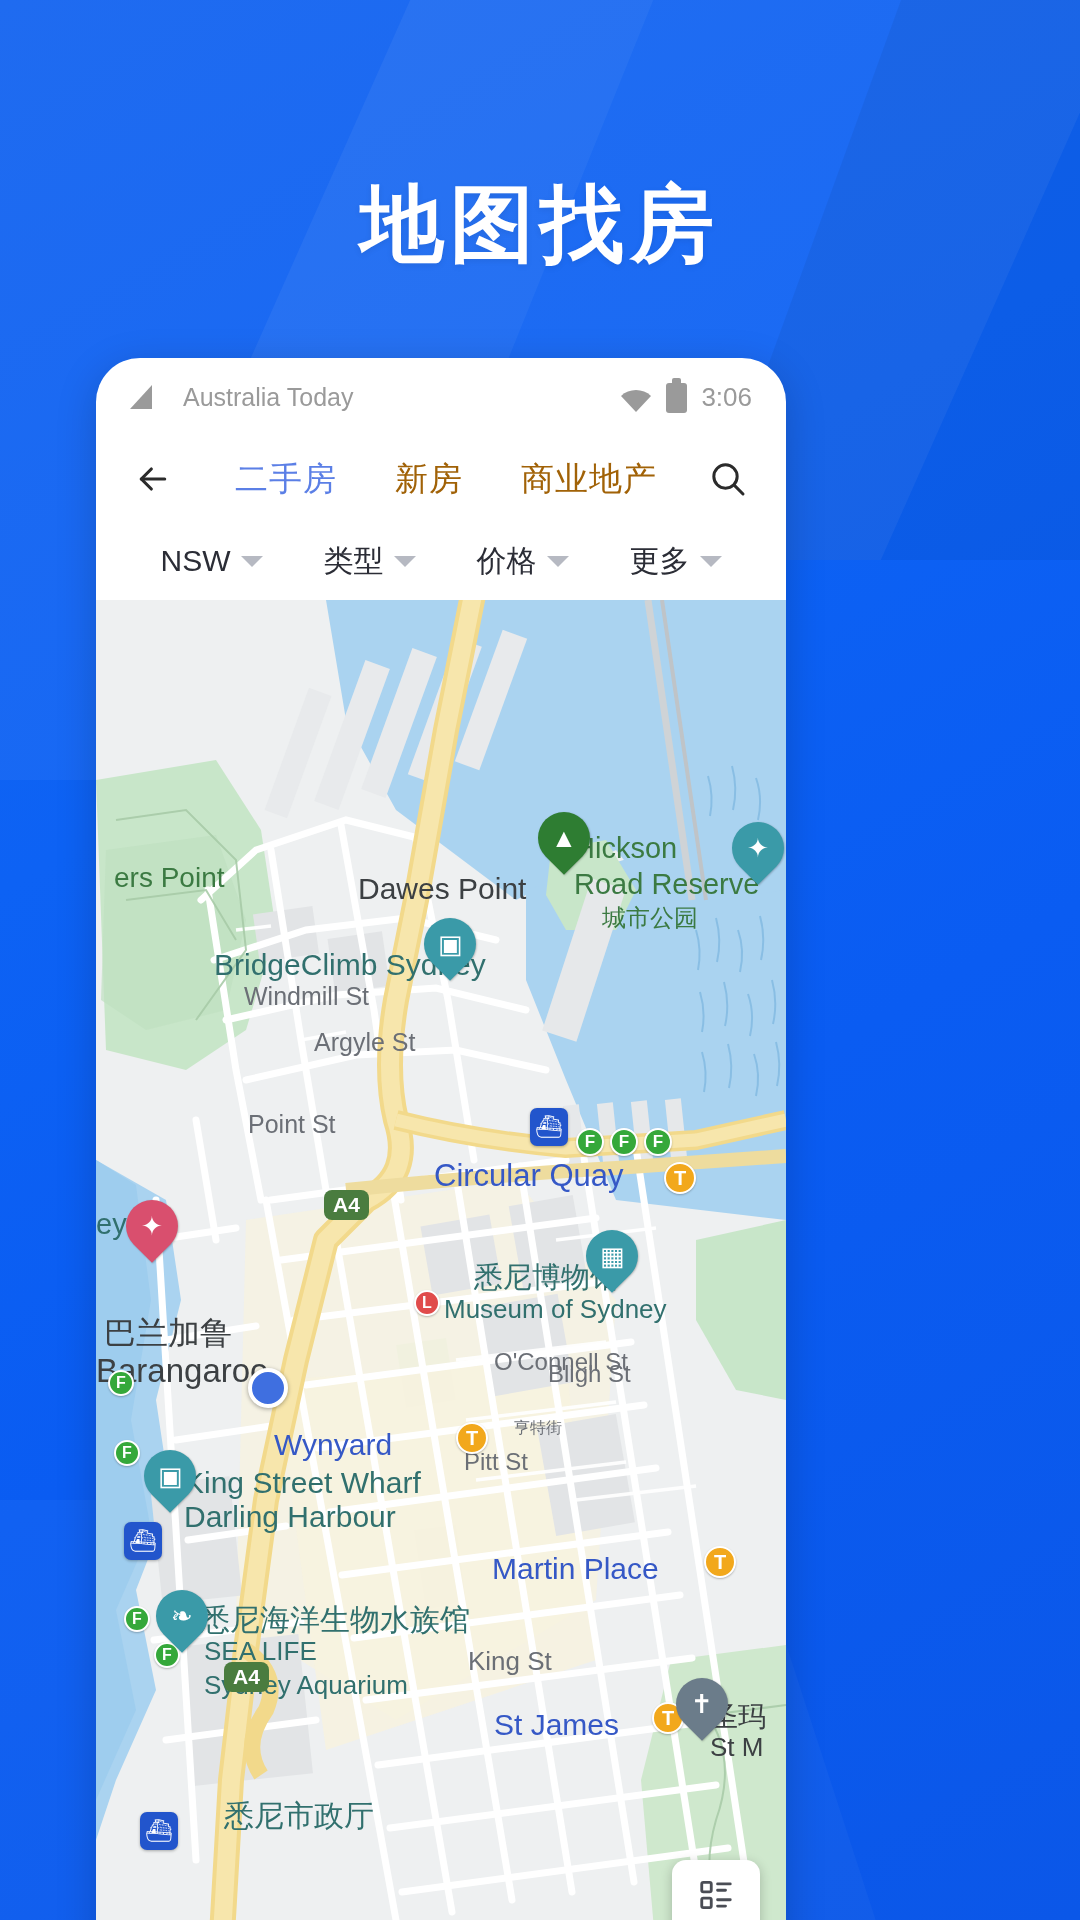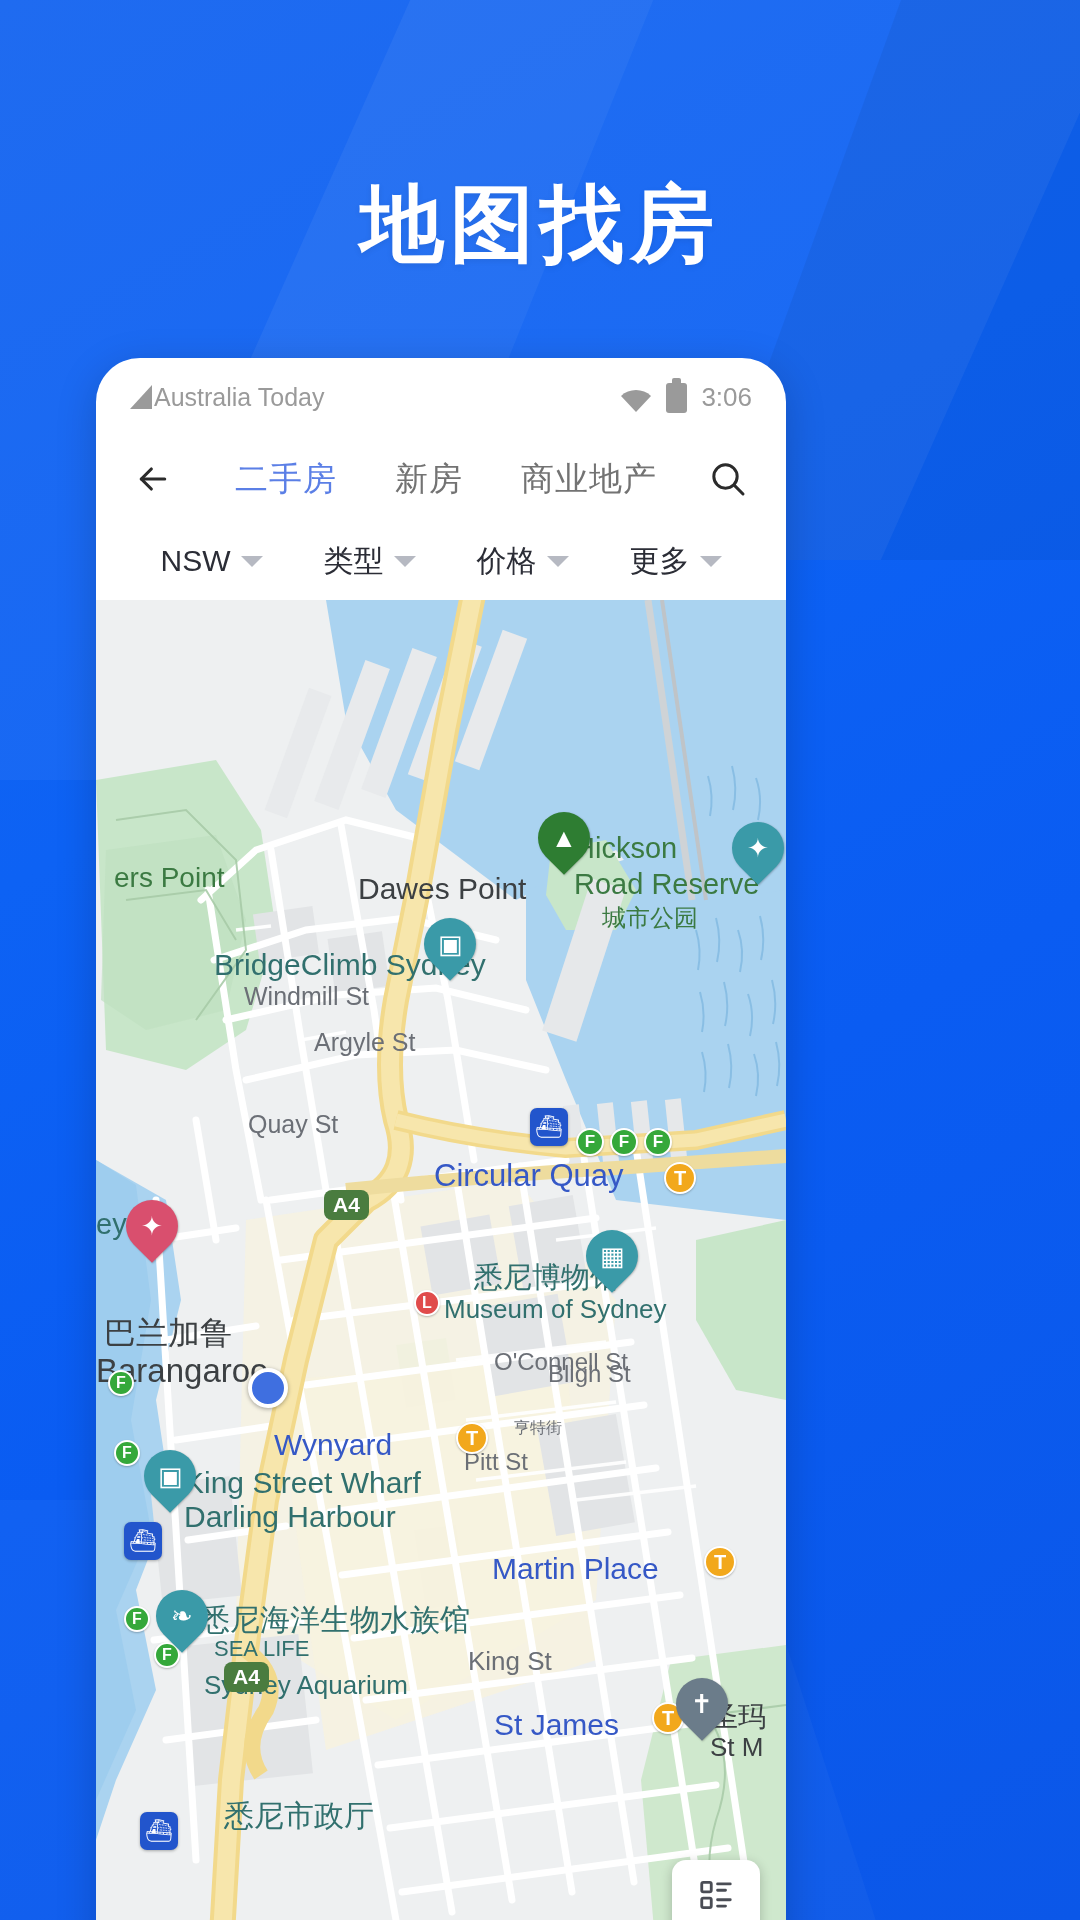--- a/index.html
+++ b/index.html
@@ -65,21 +65,21 @@
   }
 
   
   #statusbar {
     height:78px;
     display:flex; align-items:center;
     padding:0 34px;
     color:#9a9a9a;
     font-size:25px;
   }
-  #statusbar .left { display:flex; align-items:center; gap:2px; }
+  #statusbar .left { display:flex; align-items:center; gap:31px; }
   #statusbar .right { display:flex; align-items:flex-end; gap:14px; margin-left:auto; }
   .sig-tri {
     width:0;height:0;
     border-left:22px solid transparent;
     border-bottom:24px solid #9a9a9a;
   }
   .wifi-ico { display:block; }
   .batt-ico {
     width:21px;height:30px;
     background:#9a9a9a;
@@ -106,21 +106,21 @@
     cursor:pointer;
   }
   #tabs {
     flex:1 1 auto;
     display:flex; align-items:center;
     justify-content:space-around;
     padding:0 14px 0 26px;
   }
   .tab {
     font-size:33px;
-    color:#737373;
+    color:#a16207;
     letter-spacing:1px;
     cursor:pointer;
     white-space:nowrap;
   }
   .tab.active { color:#5b7fe6; }
   #search-btn {
     width:56px;height:56px;
     flex:0 0 auto;
     display:flex;align-items:center;justify-content:center;
     cursor:pointer;
@@ -436,37 +436,37 @@
 
     <div id="map-overlays">
         <div class="mlabel lbl-park" style="left: 18px; top: 262px; font-size: 28px;">ers Point</div>
         <div class="mlabel lbl-dark" style="left: 262px; top: 272px; font-size: 30px;">Dawes Point</div>
         <div class="mlabel lbl-park" style="left: 478px; top: 232px; font-size: 29px;">Hickson</div>
         <div class="mlabel lbl-park" style="left: 478px; top: 268px; font-size: 29px;">Road Reserve</div>
         <div class="mlabel lbl-park" style="left: 506px; top: 302px; font-size: 24px;">城市公园</div>
         <div class="mlabel lbl-poi" style="left: 118px; top: 348px; font-size: 30px;">BridgeClimb Sydney</div>
         <div class="mlabel lbl-street" style="left: 148px; top: 382px; font-size: 25px;">Windmill St</div>
         <div class="mlabel lbl-street" style="left: 218px; top: 428px; font-size: 25px;">Argyle St</div>
-        <div class="mlabel lbl-street" style="left: 152px; top: 510px; font-size: 25px;">Quay St</div>
+        <div class="mlabel lbl-street" style="left: 152px; top: 510px; font-size: 25px;">Point St</div>
         <div class="mlabel lbl-transit" style="left: 338px; top: 558px; font-size: 31px;">Circular Quay</div>
         <div class="mlabel lbl-poi" style="left: 0px; top: 608px; font-size: 29px;">ey</div>
         <div class="mlabel lbl-poi" style="left: 378px; top: 658px; font-size: 29px;">悉尼博物馆</div>
         <div class="mlabel lbl-poi" style="left: 348px; top: 694px; font-size: 26px;">Museum of Sydney</div>
         <div class="mlabel lbl-dark" style="left: 8px; top: 712px; font-size: 32px;">巴兰加鲁</div>
         <div class="mlabel lbl-dark" style="left: 0px; top: 752px; font-size: 33px;">Barangaroo</div>
         <div class="mlabel lbl-street" style="left: 398px; top: 748px; font-size: 24px;">O'Connell St</div>
         <div class="mlabel lbl-street" style="left: 452px; top: 760px; font-size: 24px;">Bligh St</div>
         <div class="mlabel lbl-street" style="left: 418px; top: 818px; font-size: 16px;">亨特街</div>
         <div class="mlabel lbl-transit" style="left: 178px; top: 828px; font-size: 30px;">Wynyard</div>
         <div class="mlabel lbl-street" style="left: 368px; top: 848px; font-size: 24px;">Pitt St</div>
         <div class="mlabel lbl-poi" style="left: 88px; top: 866px; font-size: 30px;">King Street Wharf</div>
         <div class="mlabel lbl-poi" style="left: 88px; top: 900px; font-size: 30px;">Darling Harbour</div>
         <div class="mlabel lbl-transit" style="left: 396px; top: 952px; font-size: 30px;">Martin Place</div>
         <div class="mlabel lbl-poi" style="left: 104px; top: 1000px; font-size: 30px;">悉尼海洋生物水族馆</div>
-        <div class="mlabel lbl-poi" style="left: 108px; top: 1036px; font-size: 22px; margin-left: 10px;">SEA LIFE</div>
+        <div class="mlabel lbl-poi" style="left: 108px; top: 1036px; font-size: 26px;">SEA LIFE</div>
         <div class="mlabel lbl-street" style="left: 372px; top: 1046px; font-size: 26px;">King St</div>
         <div class="mlabel lbl-poi" style="left: 108px; top: 1070px; font-size: 26px;">Sydney Aquarium</div>
         <div class="mlabel lbl-transit" style="left: 398px; top: 1108px; font-size: 30px;">St James</div>
         <div class="mlabel lbl-dark" style="left: 614px; top: 1098px; font-size: 28px;">圣玛</div>
         <div class="mlabel lbl-dark" style="left: 614px; top: 1132px; font-size: 26px;">St M</div>
         <div class="mlabel lbl-poi" style="left: 128px; top: 1196px; font-size: 30px; font-family: Liberation Mono, monospace;">悉尼市政厅</div>
         <div class="shield" style="left: 228px; top: 590px;">A4</div>
         <div class="shield" style="left: 128px; top: 1062px;">A4</div>
         <div class="dot-badge" style="left: 568px; top: 562px; width: 32px; height: 32px; background: rgb(242, 168, 28); font-size: 20px; border: 2px solid rgb(255, 255, 255);">T</div>
         <div class="dot-badge" style="left: 480px; top: 528px; width: 28px; height: 28px; background: rgb(53, 168, 58); font-size: 17px; border: 2px solid rgb(255, 255, 255);">F</div>

